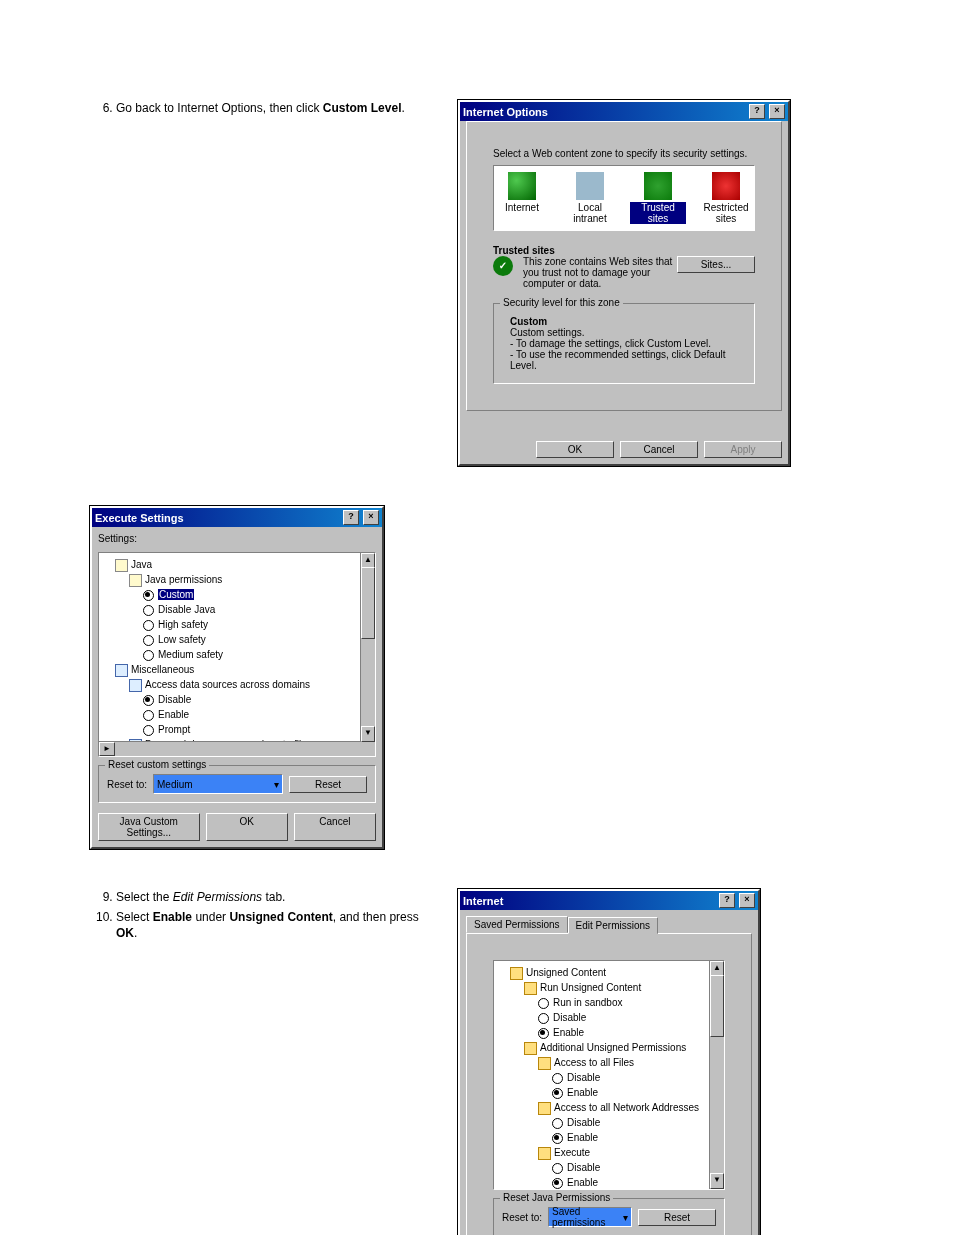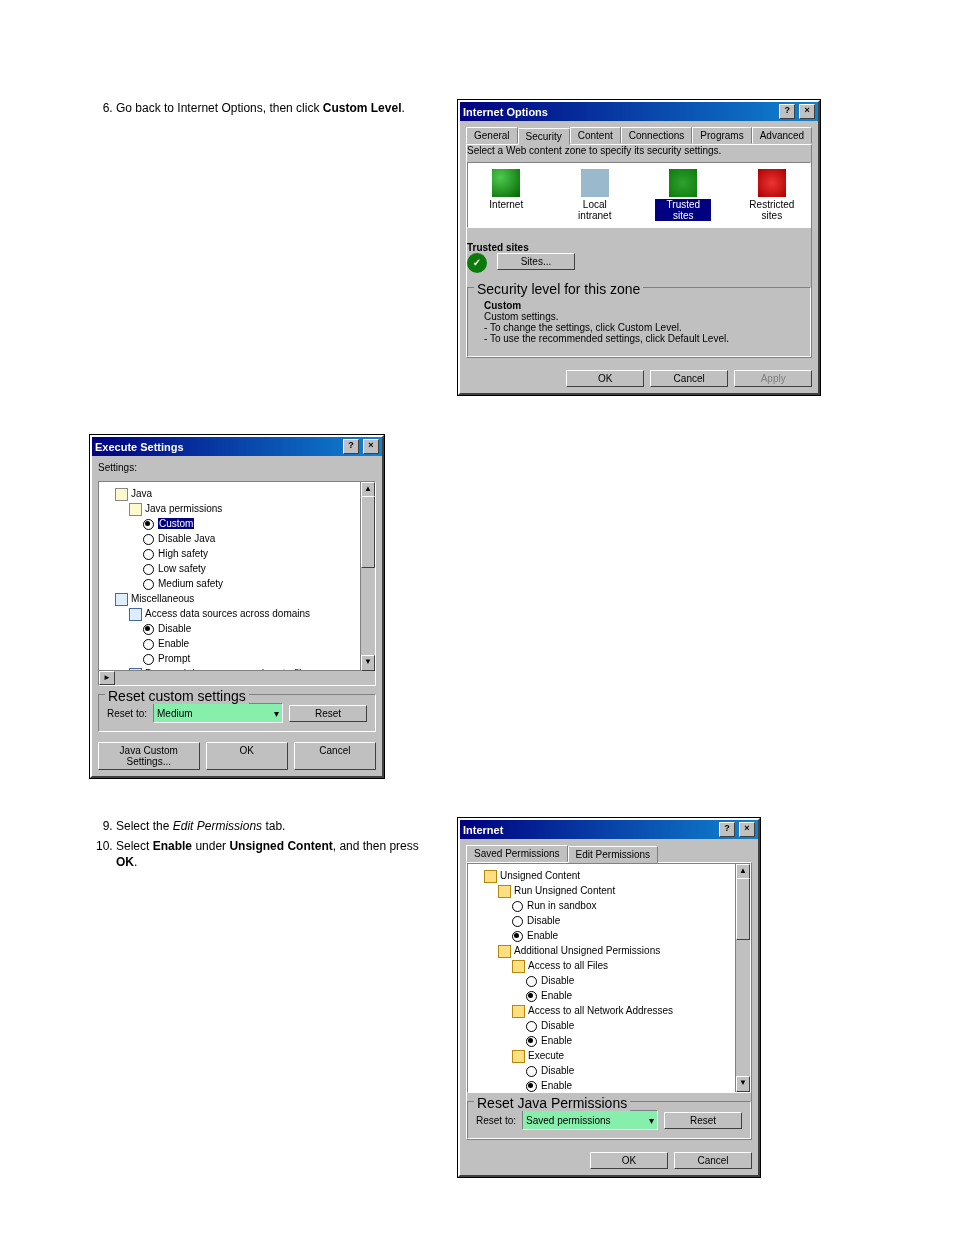--- a/index.html
+++ b/index.html
@@ -10,23 +10,23 @@
 .instructions li{margin-bottom:4px}
 
 
 .dlg{background:#c0c0c0;border:2px solid;border-color:#fff #404040 #404040 #fff;font-family:Liberation Sans, sans-serif;font-size:10px;flex:0 0 300px;box-shadow:0 0 0 1px #000}
 .titlebar{background:linear-gradient(to right,#000080,#1084d0);color:#fff;font-weight:bold;font-size:11px;padding:2px 3px;display:flex;align-items:center;gap:4px}
 .titlebar .spacer{flex:1}
 .titlebtn{width:14px;height:13px;background:#c0c0c0;border:1px solid;border-color:#fff #404040 #404040 #fff;font-size:9px;line-height:11px;text-align:center;font-weight:bold;color:#000}
 .tabs{display:flex;padding:6px 6px 0 6px;font-size:10px}
 .tab{padding:2px 7px;border:1px solid;border-color:#fff #808080 #c0c0c0 #fff;background:#c0c0c0;position:relative}
 .tab.active{border-bottom-color:#c0c0c0;top:1px;z-index:2}
-.tabbody{margin:0 6px 6px 6px;border:1px solid;border-color:#fff #808080 #808080 #fff;padding:0;background:#c0c0c0}
+.tabbody{margin:0 6px 24px 6px;border:1px solid;border-color:#fff #808080 #808080 #fff;padding:26px;background:#c0c0c0}
 .groupbox{border:1px solid;border-color:#808080 #fff #fff #808080;padding:8px;margin-top:8px;position:relative}
-.grouplabel{position:absolute;top:-7px;left:6px;background:#c0c0c0;padding:0 3px;font-size:14px}
+.grouplabel{position:absolute;top:-7px;left:6px;background:#c0c0c0;padding:0 3px;font-size:10px}
 .btn{background:#c0c0c0;border:1px solid;border-color:#fff #404040 #404040 #fff;padding:2px 8px;font-size:10px;min-width:60px;text-align:center;display:inline-block}
 .btn.disabled{color:#808080}
 .dlg-buttons{display:flex;justify-content:flex-end;gap:6px;padding:6px}
 .zones{display:flex;gap:12px;justify-content:space-around;padding:6px 0;border:1px solid;border-color:#808080 #fff #fff #808080;background:#fff}
 .zone{text-align:center;font-size:10px;width:56px}
 .zone-icon{width:28px;height:28px;margin:0 auto 2px}
 .globe{background:radial-gradient(circle at 30% 30%,#4fc94f,#006400)}
 .lan{background:#9bb9cc}
 .check{background:radial-gradient(circle,#2fa12f,#0b7a0b)}
 .stop{background:radial-gradient(circle,#e33,#a00)}
@@ -40,21 +40,21 @@
 .ti-file{background:#fffacd;border:1px solid #888}
 .ti-doc{background:#def;border:1px solid #46a}
 .ti-lock{background:#ffdf7f;border:1px solid #b8860b}
 .radio{display:inline-block;width:9px;height:9px;border-radius:50%;border:1px solid #000;vertical-align:middle;margin-right:4px;position:relative}
 .radio.on::after{content:"";position:absolute;top:1px;left:1px;width:5px;height:5px;background:#000;border-radius:50%}
 .selword{background:#000080;color:#fff;padding:0 1px}
 .scroll-v{position:absolute;right:0;top:0;bottom:0;width:14px;background:#c0c0c0;border-left:1px solid #808080}
 .scroll-thumb{position:absolute;left:0;right:0;background:#c0c0c0;border:1px solid;border-color:#fff #404040 #404040 #fff}
 .scroll-btn{position:absolute;left:0;right:0;height:14px;background:#c0c0c0;border:1px solid;border-color:#fff #404040 #404040 #fff;text-align:center;font-size:8px;line-height:12px}
 .scroll-h{position:absolute;left:0;right:14px;bottom:0;height:14px;background:#c0c0c0;border-top:1px solid #808080}
-.inset-input{background:#86efac;border:1px solid;border-color:#808080 #fff #fff #808080;height:16px;padding:1px 3px;font-size:10px}
+.inset-input{background:#3b82f6;border:1px solid;border-color:#808080 #fff #fff #808080;height:16px;padding:1px 3px;font-size:10px}
 </style>
 </head>
 <body>
 
 <div class="page">
 
 <div class="row">
   <div class="instructions">
     <ol start="6">
       <li>
@@ -63,28 +63,20 @@
     </ol>
   </div>
 
   <div class="dlg" style="flex:0 0 308px">
     <div class="titlebar">
       <span>Internet Options</span>
       <span class="spacer"></span>
       <span class="titlebtn">?</span>
       <span class="titlebtn">×</span>
     </div>
-    <div class="tabs">
-      <span class="tab">General</span>
-      <span class="tab active">Security</span>
-      <span class="tab">Content</span>
-      <span class="tab">Connections</span>
-      <span class="tab">Programs</span>
-      <span class="tab">Advanced</span>
-    </div>
     <div class="tabbody">
       <div style="margin-bottom:6px">Select a Web content zone to specify its security settings.</div>
       <div class="zones">
         <div class="zone">
               <div class="zone-icon globe"></div>
               <div class="zlabel">Internet</div>
             </div>
         <div class="zone">
               <div class="zone-icon lan"></div>
               <div class="zlabel">Local intranet</div>
@@ -97,31 +89,32 @@
               <div class="zone-icon stop"></div>
               <div class="zlabel">Restricted sites</div>
             </div>
       </div>
 
       <div class="groupbox" style="border:none;padding:6px 0">
         <div style="overflow:hidden">
           <b>Trusted sites</b><br>
           <div style="display:flex;align-items:flex-start;gap:4px">
             <span class="infoicon">✓</span>
+            <span style="flex:1">This zone contains Web sites that you trust not to damage your computer or data.</span>
             <span class="btn">Sites...</span>
           </div>
         </div>
       </div>
 
       <div class="groupbox">
         <span class="grouplabel">Security level for this zone</span>
         <div style="padding:4px 8px">
           <b>Custom</b><br>
           <span>Custom settings.</span><br>
-          <span>- To change the settings, click Custom Level.</span><br>
+          <span>- To damage the settings, click Custom Level.</span><br>
           <span>- To use the recommended settings, click Default Level.</span>
         </div>
       </div>
     </div>
     <div class="dlg-buttons">
       <span class="btn">OK</span>
       <span class="btn">Cancel</span>
       <span class="btn disabled">Apply</span>
     </div>
   </div>

